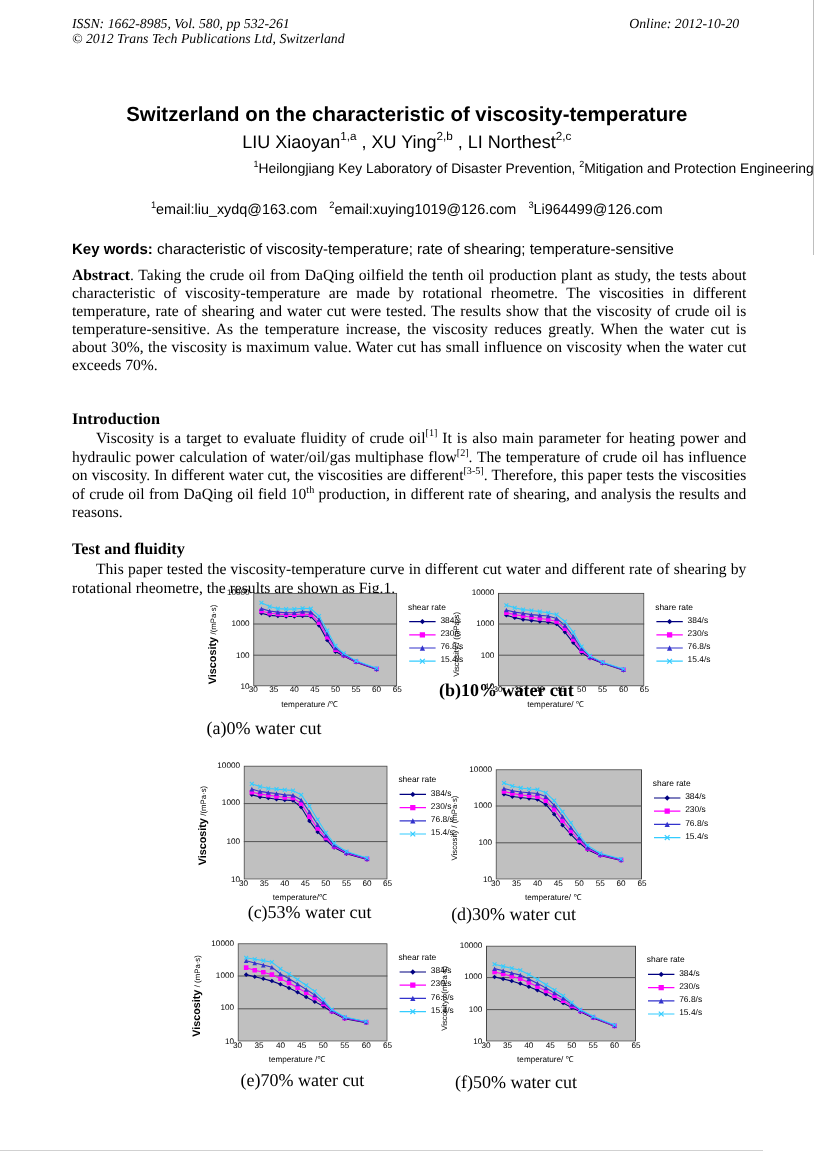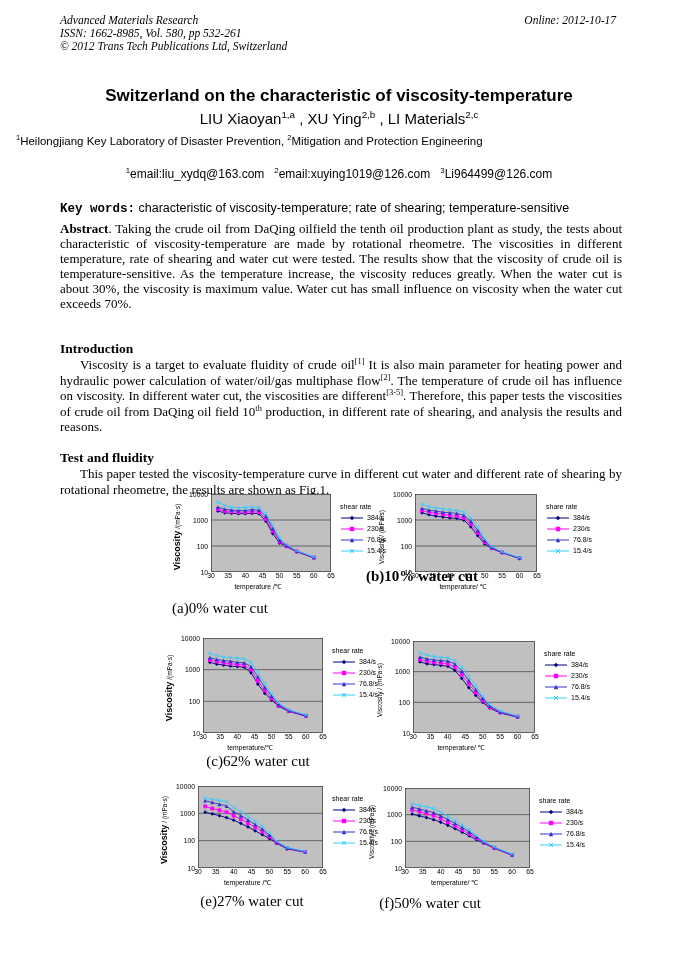--- a/index.html
+++ b/index.html
@@ -5,27 +5,27 @@
   html,body{margin:0;padding:0;background:#888;}
   .page{position:relative;width:678px;height:959px;background:#ffffff;overflow:hidden;
         font-family:"Liberation Serif",serif;color:#000;}
   .hdr{position:absolute;left:60px;top:14px;font-style:italic;font-size:11.5px;line-height:13px;}
   .hdr div{white-space:nowrap;}
   .online{position:absolute;right:62px;top:14px;font-style:italic;font-size:11.5px;}
   .title{position:absolute;left:0;right:0;top:86px;text-align:center;
          font-family:"Liberation Sans",sans-serif;font-weight:bold;font-size:17px;}
   .authors{position:absolute;left:0;right:0;top:110px;text-align:center;
          font-family:"Liberation Sans",sans-serif;font-size:15px;}
-  .affil{position:absolute;left:0;right:0;top:134px;text-align:left;
+  .affil{position:absolute;left:0;right:0;top:134px;text-align:right;
          font-family:"Liberation Sans",sans-serif;font-size:11.5px;line-height:14.5px;padding-left:16px;}
   .emails{position:absolute;left:0;right:0;top:167px;text-align:center;
          font-family:"Liberation Sans",sans-serif;font-size:12px;}
   .kw{position:absolute;left:60px;right:58px;top:201px;
       font-family:"Liberation Sans",sans-serif;font-size:12.5px;}
-  .kw b{font-weight:bold;font-family:Liberation Mono, monospace;}
+  .kw b{font-weight:bold;}
   .abs{position:absolute;left:60px;right:56px;top:221px;font-size:13px;line-height:15px;
        text-align:justify;}
   .sechead{position:absolute;left:60px;font-weight:bold;font-size:13.5px;}
   .para{position:absolute;left:60px;right:56px;font-size:13px;line-height:15.6px;
         text-align:justify;text-indent:20px;}
   sup{font-size:65%;line-height:0;}
   
   .chart-block{position:absolute;display:flex;align-items:flex-start;
                font-family:"Liberation Sans",sans-serif;}
   .ylab{position:relative;width:17px;align-self:stretch;}
@@ -44,28 +44,27 @@
   .legend-title{margin-bottom:2px;}
   .legend .li{display:flex;align-items:center;gap:3px;height:11px;}
   .caption{position:absolute;font-size:15px;text-align:center;font-family:"Liberation Serif",serif;}
 </style>
 </head>
 <body>
 
 <div class="page">
 
   <div class="hdr">
-    <div>Advanced Materials Research</div>
     <div>ISSN: 1662-8985, Vol. 580, pp 532-261</div>
     <div>© 2012 Trans Tech Publications Ltd, Switzerland</div>
   </div>
-  <div class="online">Online: 2012-10-17</div>
+  <div class="online">Online: 2012-10-20</div>
 
   <div class="title">Switzerland on the characteristic of viscosity-temperature</div>
-  <div class="authors"><span>LIU Xiaoyan</span><sup>1,a</sup><span> , XU Ying</span><sup>2,b</sup><span> , LI Materials</span><sup>2,c</sup></div>
+  <div class="authors"><span>LIU Xiaoyan</span><sup>1,a</sup><span> , XU Ying</span><sup>2,b</sup><span> , LI Northest</span><sup>2,c</sup></div>
   <div class="affil">
     <div><sup>1</sup><span>Heilongjiang Key Laboratory of Disaster Prevention, </span><sup>2</sup><span>Mitigation and Protection Engineering</span></div>
   </div>
   <div class="emails"><sup>1</sup><span>email:liu_xydq@163.com</span><span>&nbsp;&nbsp; </span><sup>2</sup><span>email:xuying1019@126.com</span><span>&nbsp;&nbsp; </span><sup>3</sup><span>Li964499@126.com</span></div>
 
   <div class="kw">
     <b>Key words:</b><span> characteristic of viscosity-temperature; rate of shearing; temperature-sensitive</span>
   </div>
 
   <div class="abs">
@@ -485,21 +484,21 @@
             <svg width="24" height="8" viewBox="0 0 24 8">
               <line x1="1" x2="23" y1="4" y2="4" stroke="#33ccff" stroke-width="1"></line>
               <line x1="10" x2="14" y1="2" y2="6" stroke="#33ccff" stroke-width="1"></line>
               <line x1="10" x2="14" y1="6" y2="2" stroke="#33ccff" stroke-width="1"></line>
             </svg>
             <span>15.4/s</span>
           </div>
         </div>
     </div>
   </div>
-  <div class="caption" style="left:158px;top:753px;width:200px;">(c)62% water cut</div>
+  <div class="caption" style="left:158px;top:753px;width:200px;">(c)53% water cut</div>
 
   <div class="chart-block rightcol" style="left:370px;top:641px;">
     <div class="ylab">
         <span class="ylab-inner">
           <span class="ylab-main">Viscosity / (mPa·s)</span>
         </span>
       </div>
     <div class="plot-col">
       <div style="display:flex;">
         <div class="yticks" style="height: 92px;">
@@ -623,20 +622,21 @@
             <svg width="24" height="8" viewBox="0 0 24 8">
               <line x1="1" x2="23" y1="4" y2="4" stroke="#33ccff" stroke-width="1"></line>
               <line x1="10" x2="14" y1="2" y2="6" stroke="#33ccff" stroke-width="1"></line>
               <line x1="10" x2="14" y1="6" y2="2" stroke="#33ccff" stroke-width="1"></line>
             </svg>
             <span>15.4/s</span>
           </div>
         </div>
     </div>
   </div>
+  <div class="caption" style="left:328px;top:755px;width:200px;">(d)30% water cut</div>
 
   <div class="chart-block leftcol" style="left:155px;top:786px;">
     <div class="ylab">
         <span class="ylab-inner">
           <span class="ylab-main">Viscosity</span>
           <span class="ylab-sub">/ (mPa·s)</span>
         </span>
       </div>
     <div class="plot-col">
       <div style="display:flex;">
@@ -761,21 +761,21 @@
             <svg width="24" height="8" viewBox="0 0 24 8">
               <line x1="1" x2="23" y1="4" y2="4" stroke="#33ccff" stroke-width="1"></line>
               <line x1="10" x2="14" y1="2" y2="6" stroke="#33ccff" stroke-width="1"></line>
               <line x1="10" x2="14" y1="6" y2="2" stroke="#33ccff" stroke-width="1"></line>
             </svg>
             <span>15.4/s</span>
           </div>
         </div>
     </div>
   </div>
-  <div class="caption" style="left:152px;top:893px;width:200px;">(e)27% water cut</div>
+  <div class="caption" style="left:152px;top:893px;width:200px;">(e)70% water cut</div>
 
   <div class="chart-block rightcol" style="left:362px;top:788px;">
     <div class="ylab">
         <span class="ylab-inner">
           <span class="ylab-main">Viscosity / (mPa·s)</span>
         </span>
       </div>
     <div class="plot-col">
       <div style="display:flex;">
         <div class="yticks" style="height: 80px;">

